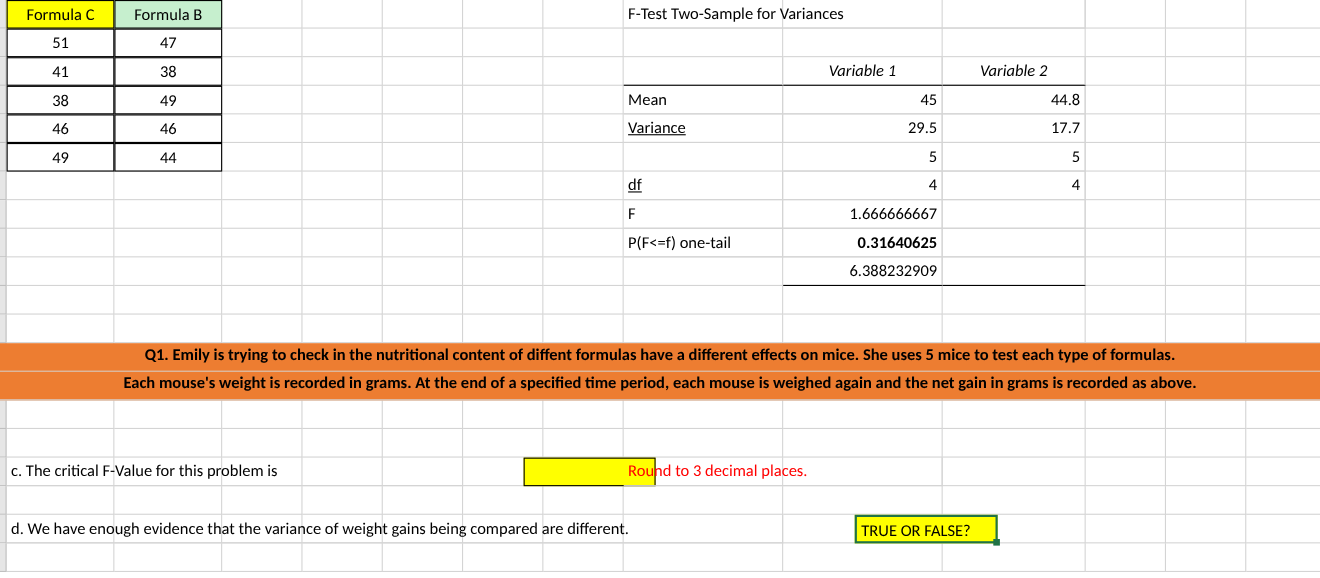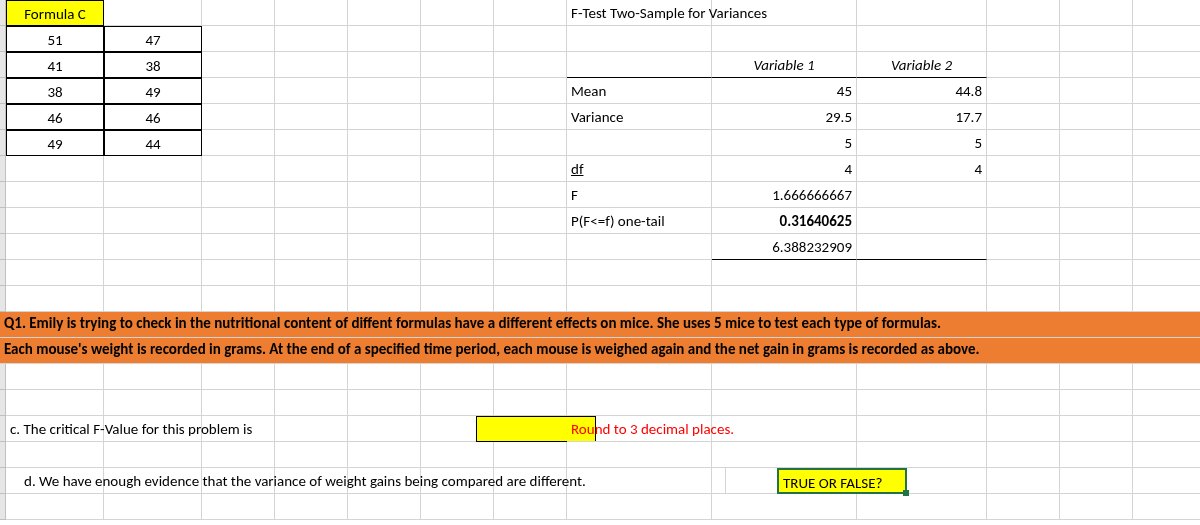--- a/index.html
+++ b/index.html
@@ -52,20 +52,21 @@
   .ftest-hdr { border-bottom: 1px solid #000; font-style: italic; text-align: center; }
   .ftest-val { text-align: right; }
   .ftest-last { border-bottom: 1px solid #000; }
   .orange-banner {
     position: absolute;
     background: #ed7d31;
     color: #000;
     font-weight: bold;
     padding: 2px 4px;
     border-bottom: 1px solid #d4d4d4;
+    text-align: center;
   }
   .red-text { color: #ff0000; }
   .yellow-fill {
     background: #ffff00;
     border: 1px solid #000;
   }
   .green-sel {
     border: 2px solid #217346;
   }
 </style>
@@ -347,54 +348,55 @@
     <div class="cell " style="left: 348px; top: 494px; width: 73px; height: 26px;"></div>
     <div class="cell " style="left: 421px; top: 494px; width: 73px; height: 26px;"></div>
     <div class="cell " style="left: 494px; top: 494px; width: 73px; height: 26px;"></div>
     <div class="cell " style="left: 567px; top: 494px; width: 145px; height: 26px;"></div>
     <div class="cell " style="left: 712px; top: 494px; width: 145px; height: 26px;"></div>
     <div class="cell " style="left: 857px; top: 494px; width: 130px; height: 26px;"></div>
     <div class="cell " style="left: 987px; top: 494px; width: 73px; height: 26px;"></div>
     <div class="cell " style="left: 1060px; top: 494px; width: 73px; height: 26px;"></div>
     <div class="cell " style="left: 1133px; top: 494px; width: 73px; height: 26px;"></div>
     <div class="cell hdr-yellow" style="left: 6px; top: 0px; width: 98px; height: 26px;">Formula C</div>
+    <div class="cell hdr-green" style="left: 104px; top: 0px; width: 98px; height: 26px;">Formula B</div>
     <div class="cell data-box" style="left: 6px; top: 26px; width: 98px; height: 26px;">51</div>
     <div class="cell data-box" style="left: 104px; top: 26px; width: 98px; height: 26px;">47</div>
     <div class="cell data-box" style="left: 6px; top: 52px; width: 98px; height: 26px;">41</div>
     <div class="cell data-box" style="left: 104px; top: 52px; width: 98px; height: 26px;">38</div>
     <div class="cell data-box" style="left: 6px; top: 78px; width: 98px; height: 26px;">38</div>
     <div class="cell data-box" style="left: 104px; top: 78px; width: 98px; height: 26px;">49</div>
     <div class="cell data-box" style="left: 6px; top: 104px; width: 98px; height: 26px;">46</div>
     <div class="cell data-box" style="left: 104px; top: 104px; width: 98px; height: 26px;">46</div>
     <div class="cell data-box" style="left: 6px; top: 130px; width: 98px; height: 26px;">49</div>
     <div class="cell data-box" style="left: 104px; top: 130px; width: 98px; height: 26px;">44</div>
     <div class="cell " style="left: 567px; top: 0px; width: 420px; height: 26px;">F-Test Two-Sample for Variances</div>
     <div class="cell ftest-hdr" style="left: 712px; top: 52px; width: 145px; height: 26px;">Variable 1</div>
     <div class="cell ftest-hdr" style="left: 857px; top: 52px; width: 130px; height: 26px;">Variable 2</div>
     <div class="cell ftest-hdr" style="left: 567px; top: 52px; width: 145px; height: 26px;"></div>
     <div class="cell " style="left: 567px; top: 78px; width: 145px; height: 26px;">Mean</div>
     <div class="cell ftest-val" style="left: 712px; top: 78px; width: 145px; height: 26px;">45</div>
     <div class="cell ftest-val" style="left: 857px; top: 78px; width: 130px; height: 26px;">44.8</div>
-    <div class="cell " style="left: 567px; top: 104px; width: 145px; height: 26px;">Variance</div>
+    <div class="cell " style="left: 567px; top: 104px; width: 145px; height: 26px; text-decoration: underline;">Variance</div>
     <div class="cell ftest-val" style="left: 712px; top: 104px; width: 145px; height: 26px;">29.5</div>
     <div class="cell ftest-val" style="left: 857px; top: 104px; width: 130px; height: 26px;">17.7</div>
     <div class="cell ftest-val" style="left: 712px; top: 130px; width: 145px; height: 26px;">5</div>
     <div class="cell ftest-val" style="left: 857px; top: 130px; width: 130px; height: 26px;">5</div>
     <div class="cell " style="left: 567px; top: 156px; width: 145px; height: 26px; text-decoration: underline;">df</div>
     <div class="cell ftest-val" style="left: 712px; top: 156px; width: 145px; height: 26px;">4</div>
     <div class="cell ftest-val" style="left: 857px; top: 156px; width: 130px; height: 26px;">4</div>
     <div class="cell " style="left: 567px; top: 182px; width: 145px; height: 26px;">F</div>
     <div class="cell ftest-val" style="left: 712px; top: 182px; width: 145px; height: 26px;">1.666666667</div>
     <div class="cell ftest-val" style="left: 857px; top: 182px; width: 130px; height: 26px;"></div>
     <div class="cell " style="left: 567px; top: 208px; width: 145px; height: 26px;">P(F&lt;=f) one-tail</div>
     <div class="cell ftest-val" style="left: 712px; top: 208px; width: 145px; height: 26px; font-weight: bold;">0.31640625</div>
     <div class="cell ftest-val" style="left: 857px; top: 208px; width: 130px; height: 26px;"></div>
     <div class="cell ftest-val ftest-last" style="left: 712px; top: 234px; width: 145px; height: 26px;">6.388232909</div>
     <div class="cell ftest-val ftest-last" style="left: 857px; top: 234px; width: 130px; height: 26px;"></div>
     <div class="orange-banner" style="left: 0px; top: 312px; width: 1200px; height: 26px;">Q1. Emily is trying to check in the nutritional content of diffent formulas have a different effects on mice. She uses 5 mice to test each type of formulas.</div>
     <div class="orange-banner" style="left: 0px; top: 338px; width: 1200px; height: 26px;">Each mouse's weight is recorded in grams. At the end of a specified time period, each mouse is weighed again and the net gain in grams is recorded as above.</div>
     <div class="cell " style="left: 6px; top: 416px; width: 415px; height: 26px; overflow: visible;">c. The critical F-Value for this problem is </div>
     <div class="cell yellow-fill" style="left: 476px; top: 416px; width: 120px; height: 26px;"></div>
     <div class="cell red-text" style="left: 567px; top: 416px; width: 290px; height: 26px;">Round to 3 decimal places.</div>
-    <div class="cell " style="left: 20px; top: 468px; width: 706px; height: 26px; overflow: visible;">d. We have enough evidence that the variance of weight gains being compared are different. </div>
+    <div class="cell " style="left: 6px; top: 468px; width: 706px; height: 26px; overflow: visible;">d. We have enough evidence that the variance of weight gains being compared are different. </div>
     <div class="cell yellow-fill green-sel" style="left: 777px; top: 468px; width: 130px; height: 26px;">TRUE OR FALSE?</div>
     <div style="position: absolute; left: 903px; top: 490px; width: 6px; height: 6px; background: rgb(33, 115, 70);"></div>
   </div>
 
 </body></html>

